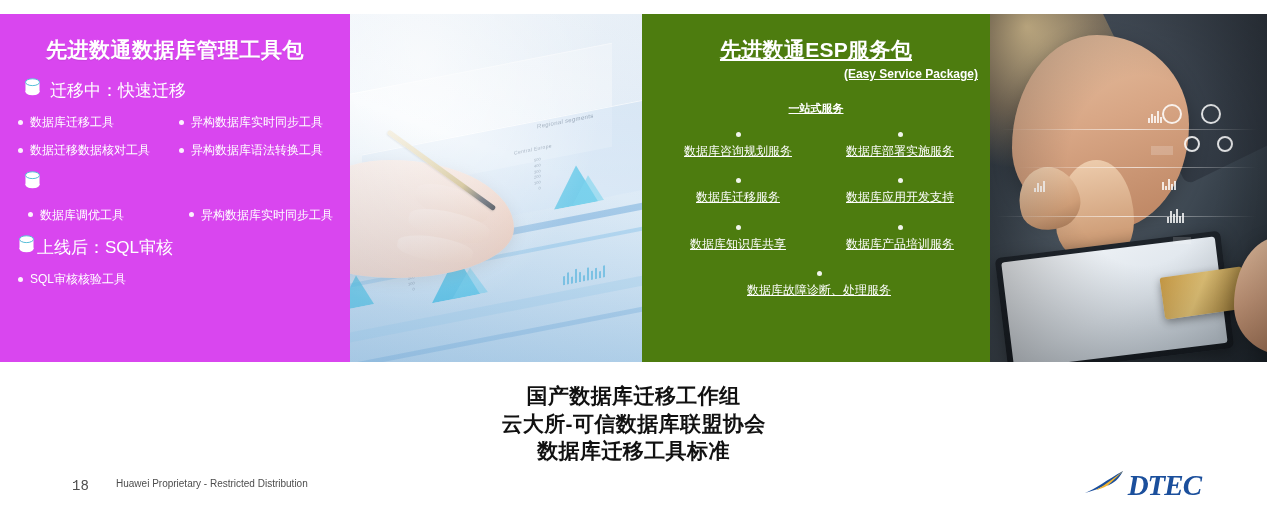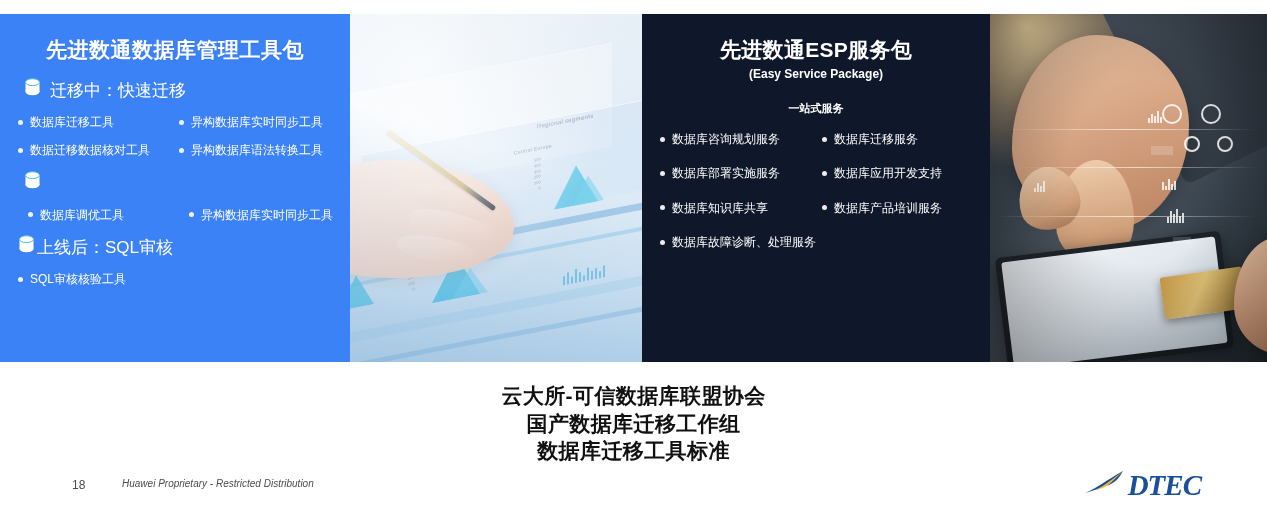--- a/index.html
+++ b/index.html
@@ -17,21 +17,21 @@
     position: absolute; left: 0; top: 14px;
     width: 1267px; height: 348px;
     display: flex; flex-direction: row;
     overflow: hidden;
   }
 
   
   .panel-teal {
     position: relative;
     width: 350px; height: 100%;
-    background: #3b82f6;
+    background: #d946ef;
     padding: 18px 14px 0 14px;
     color: #ffffff;
   }
   .panel-teal .title {
     font-size: 21px; font-weight: bold; letter-spacing: .5px;
     text-align: center; margin: 4px 0 14px 0;
     text-shadow: 0 1px 1px rgba(0,0,0,.08);
   }
   .sect-head {
     display: flex; align-items: center; gap: 9px;
@@ -103,34 +103,35 @@
   }
   .pc-shade {
     position:absolute; inset:0;
     background: linear-gradient(200deg, rgba(120,160,200,.10) 0%, rgba(255,255,255,0) 42%, rgba(86,140,190,.22) 100%);
     pointer-events:none;
   }
 
   
   .panel-red {
     position: relative; width: 348px; height: 100%;
-    background: #0f172a; color: #fff;
+    background: #4d7c0f; color: #fff;
     padding: 22px 12px 0 12px;
+    text-decoration: underline;
   }
   .panel-red .title {
     font-size: 21px; font-weight: bold; text-align: center; letter-spacing:.3px;
   }
   .panel-red .subtitle {
-    font-size: 12px; font-weight: bold; text-align: center; margin-top: 3px;
+    font-size: 12px; font-weight: bold; text-align: right; margin-top: 3px;
   }
   .panel-red .onestop {
     font-size: 11px; font-weight: bold; text-align: center; margin: 20px 0 6px 0;
   }
   .panel-red .bullets .bi { font-size: 12px; padding: 10px 0 10px 6px; }
-  .panel-red .bullets.two-col .bi { width: 50%; }
+  .panel-red .bullets.two-col .bi { width: 50%; flex-direction: column; }
 
   
   .photo-tablet {
     position: relative; width: 277px; height: 100%;
     background: linear-gradient(115deg,#2f3740 0%, #3d4751 25%, #55606b 48%, #39434d 70%, #222a32 100%);
     overflow: hidden;
   }
   .pt-warm {
     position:absolute; left:-12%; top:-18%; width: 72%; height: 62%;
     background: radial-gradient(ellipse at 35% 35%, rgba(255,226,170,.92), rgba(255,205,140,.40) 42%, rgba(255,190,120,0) 72%);
@@ -189,25 +190,25 @@
   .headline {
     position: absolute; left: 0; top: 382px; width: 1267px;
     text-align: center; color: #111; font-weight: bold;
     font-size: 21px; line-height: 1.32; letter-spacing: .4px;
   }
 
   
   .footer { position: absolute; left: 0; bottom: 0; width: 1267px; height: 46px; }
   .pagenum {
     position: absolute; left: 72px; top: 14px;
-    font-size: 12px; color: #4d4d4d;
+    font-size: 14px; color: #4d4d4d; font-family: Liberation Mono, monospace;
   }
   .proprietary {
-    position: absolute; left: 122px; top: 14px;
-    font-size: 10px; color: #4d4d4d; font-style: italic;
+    position: absolute; left: 116px; top: 14px;
+    font-size: 10px; color: #4d4d4d;
   }
   .logos {
     position: absolute; right: 66px; top: 4px;
     display: flex; align-items: center; gap: 26px;
   }
   .dtec { display: flex; align-items: center; gap: 1px; }
   .dtec-word {
     font-family: "Liberation Serif", "DejaVu Serif", serif;
     font-style: italic; font-weight: bold; font-size: 29px;
     color: #1b4f9c; letter-spacing: -1px; line-height: 1;
@@ -377,25 +378,25 @@
       <div class="subtitle">(Easy Service Package)</div>
       <div class="onestop">一站式服务</div>
 
       <div class="bullets two-col">
         <div class="bi">
           <span class="dot"></span>
           <span>数据库咨询规划服务</span>
         </div>
         <div class="bi">
           <span class="dot"></span>
+          <span>数据库部署实施服务</span>
+        </div>
+        <div class="bi">
+          <span class="dot"></span>
           <span>数据库迁移服务</span>
-        </div>
-        <div class="bi">
-          <span class="dot"></span>
-          <span>数据库部署实施服务</span>
         </div>
         <div class="bi">
           <span class="dot"></span>
           <span>数据库应用开发支持</span>
         </div>
         <div class="bi">
           <span class="dot"></span>
           <span>数据库知识库共享</span>
         </div>
         <div class="bi">
@@ -458,22 +459,22 @@
       <div class="pt-bar" style="left:58%;top:38%;width:22px;height:9px;opacity:.35;"></div>
       <div class="pt-bar" style="left:66%;top:64%;width:18px;height:7px;opacity:.3;"></div>
       <div class="pt-line" style="left:4%;top:33%;width:92%;"></div>
       <div class="pt-line" style="left:10%;top:44%;width:86%;"></div>
       <div class="pt-line" style="left:2%;top:58%;width:94%;"></div>
       <div class="pt-vignette"></div>
     </div>
   </div>
 
   <div class="headline">
+    <div>国产数据库迁移工作组</div>
     <div>云大所-可信数据库联盟协会</div>
-    <div>国产数据库迁移工作组</div>
     <div>数据库迁移工具标准</div>
   </div>
 
   <div class="footer">
     <div class="pagenum">18</div>
     <div class="proprietary">Huawei Proprietary - Restricted Distribution</div>
 
     <div class="logos">
 
       <div class="dtec">

